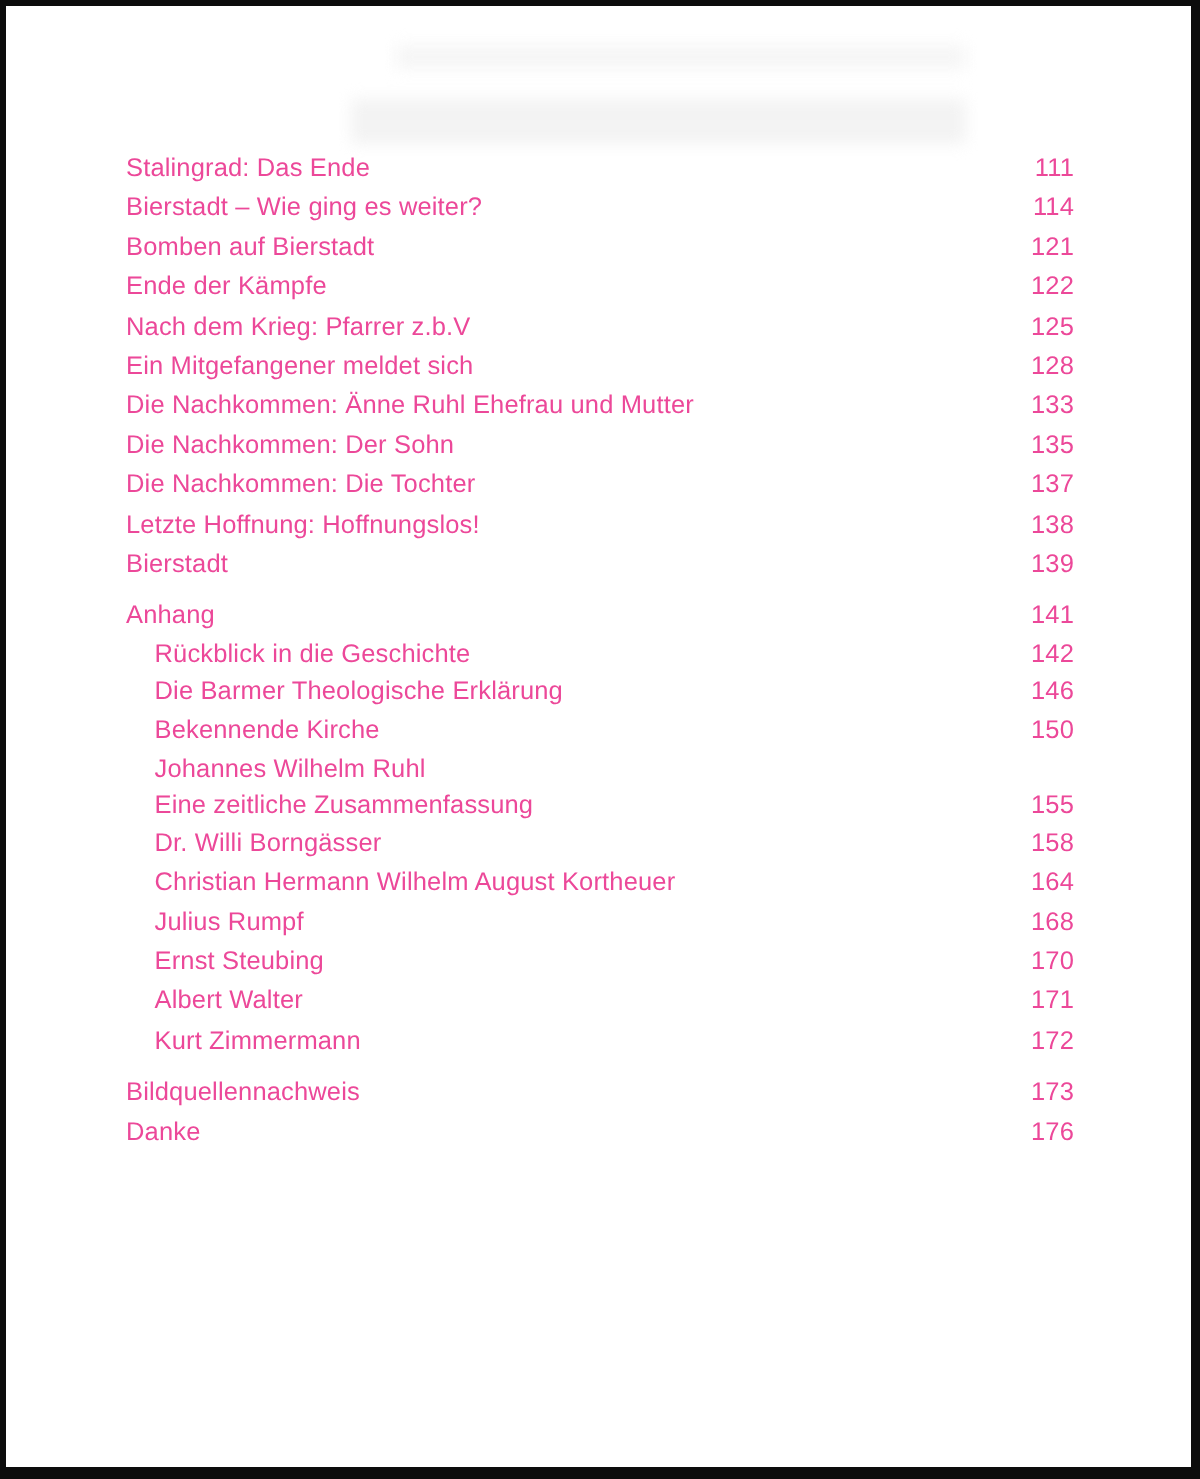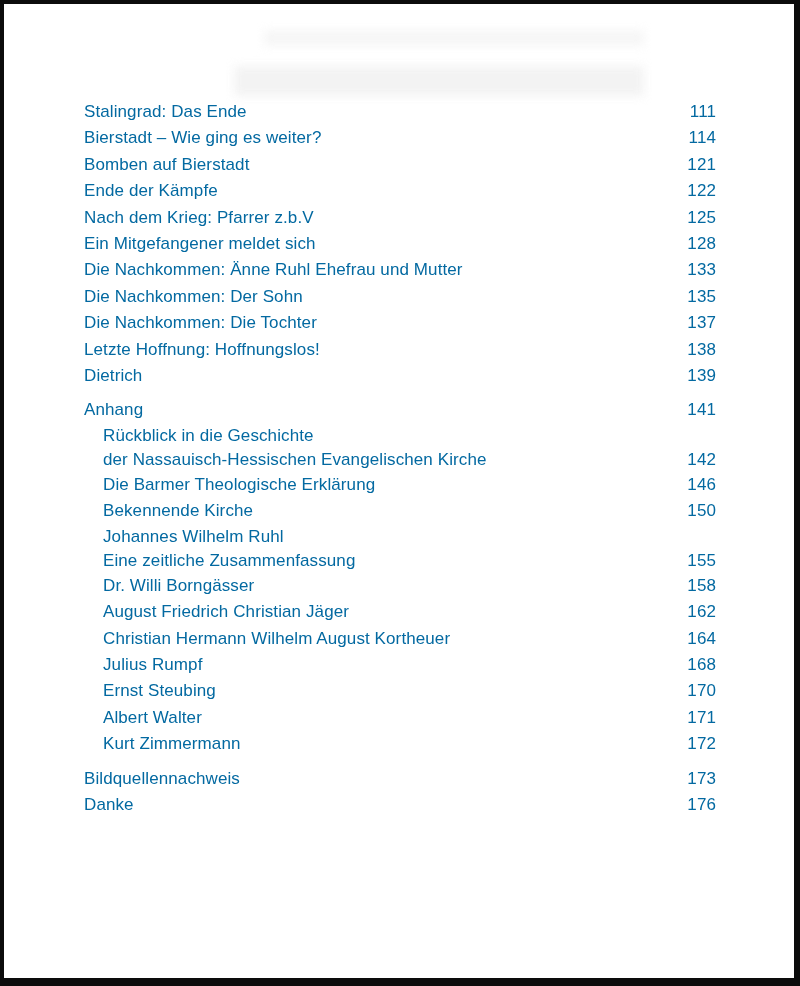--- a/index.html
+++ b/index.html
@@ -37,21 +37,21 @@
     filter: blur(5px);
     opacity: 0.75;
     pointer-events: none;
   }
   .toc {
     position: absolute;
     left: 80px;
     top: 95px;
     width: 632px;
     font-size: 17px;
-    color: #0369a1;
+    color: #ec4899;
     letter-spacing: 0.1px;
   }
   .section + .section { margin-top: 8px; }
   .entry {
     display: flex;
     justify-content: space-between;
     align-items: flex-end;
     line-height: 26.4px;
   }
   .entry .titles { flex: 1 1 auto; }
@@ -123,36 +123,35 @@
             <div class="pagenum">137</div>
           </div>
           <div class="entry">
             <div class="titles">
               <div class="line">Letzte Hoffnung: Hoffnungslos!</div>
             </div>
             <div class="pagenum">138</div>
           </div>
           <div class="entry">
             <div class="titles">
-              <div class="line">Dietrich</div>
+              <div class="line">Bierstadt</div>
             </div>
             <div class="pagenum">139</div>
           </div>
         </div>
         <div class="section">
           <div class="entry">
             <div class="titles">
               <div class="line">Anhang</div>
             </div>
             <div class="pagenum">141</div>
           </div>
           <div class="entry indented multi">
             <div class="titles">
               <div class="line">Rückblick in die Geschichte</div>
-              <div class="line">der Nassauisch-Hessischen Evangelischen Kirche</div>
             </div>
             <div class="pagenum">142</div>
           </div>
           <div class="entry indented">
             <div class="titles">
               <div class="line">Die Barmer Theologische Erklärung</div>
             </div>
             <div class="pagenum">146</div>
           </div>
           <div class="entry indented">
@@ -166,26 +165,20 @@
               <div class="line">Johannes Wilhelm Ruhl</div>
               <div class="line">Eine zeitliche Zusammenfassung</div>
             </div>
             <div class="pagenum">155</div>
           </div>
           <div class="entry indented">
             <div class="titles">
               <div class="line">Dr. Willi Borngässer</div>
             </div>
             <div class="pagenum">158</div>
-          </div>
-          <div class="entry indented">
-            <div class="titles">
-              <div class="line">August Friedrich Christian Jäger</div>
-            </div>
-            <div class="pagenum">162</div>
           </div>
           <div class="entry indented">
             <div class="titles">
               <div class="line">Christian Hermann Wilhelm August Kortheuer</div>
             </div>
             <div class="pagenum">164</div>
           </div>
           <div class="entry indented">
             <div class="titles">
               <div class="line">Julius Rumpf</div>

